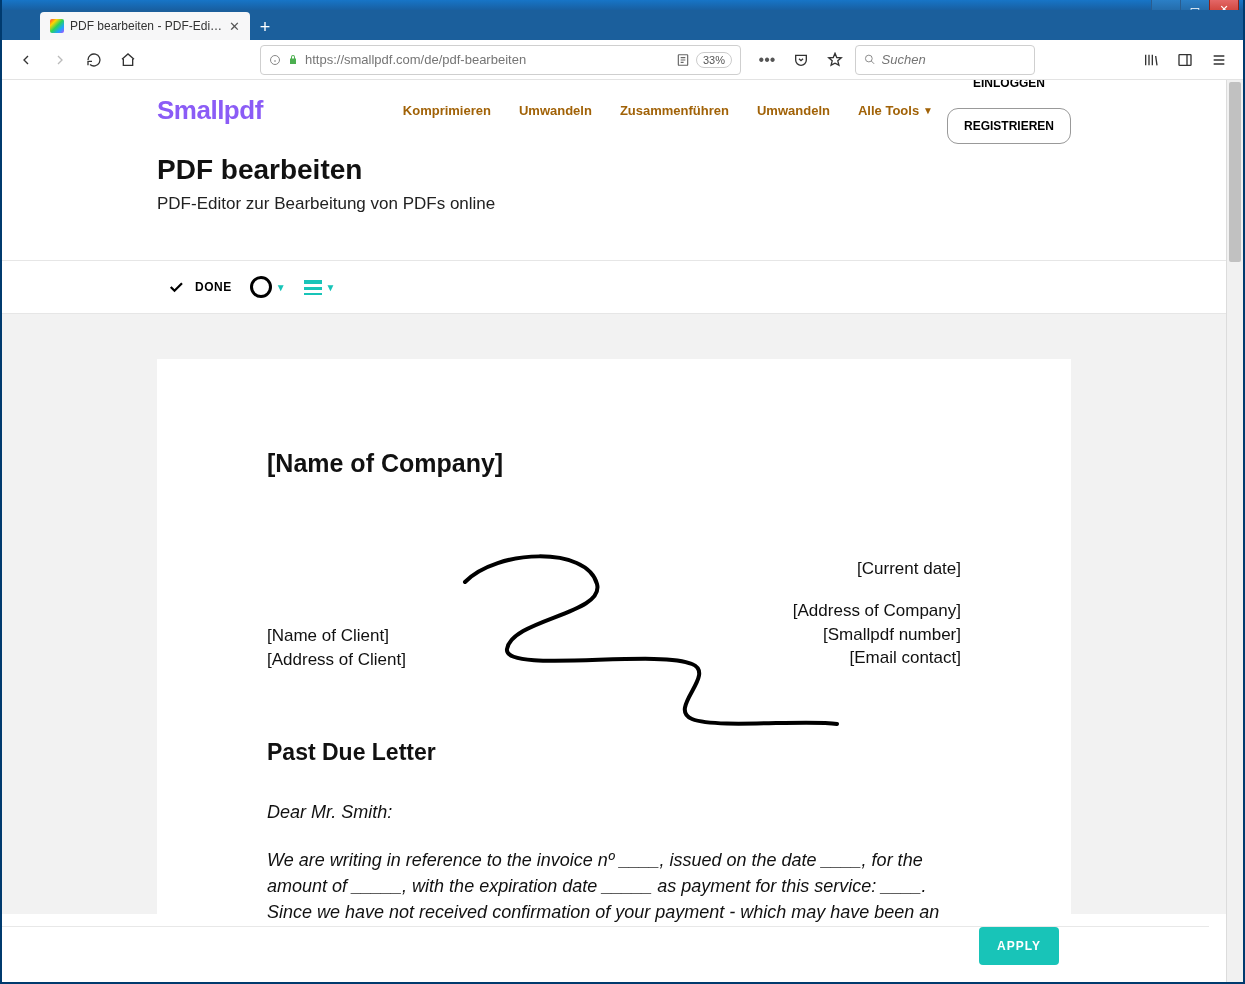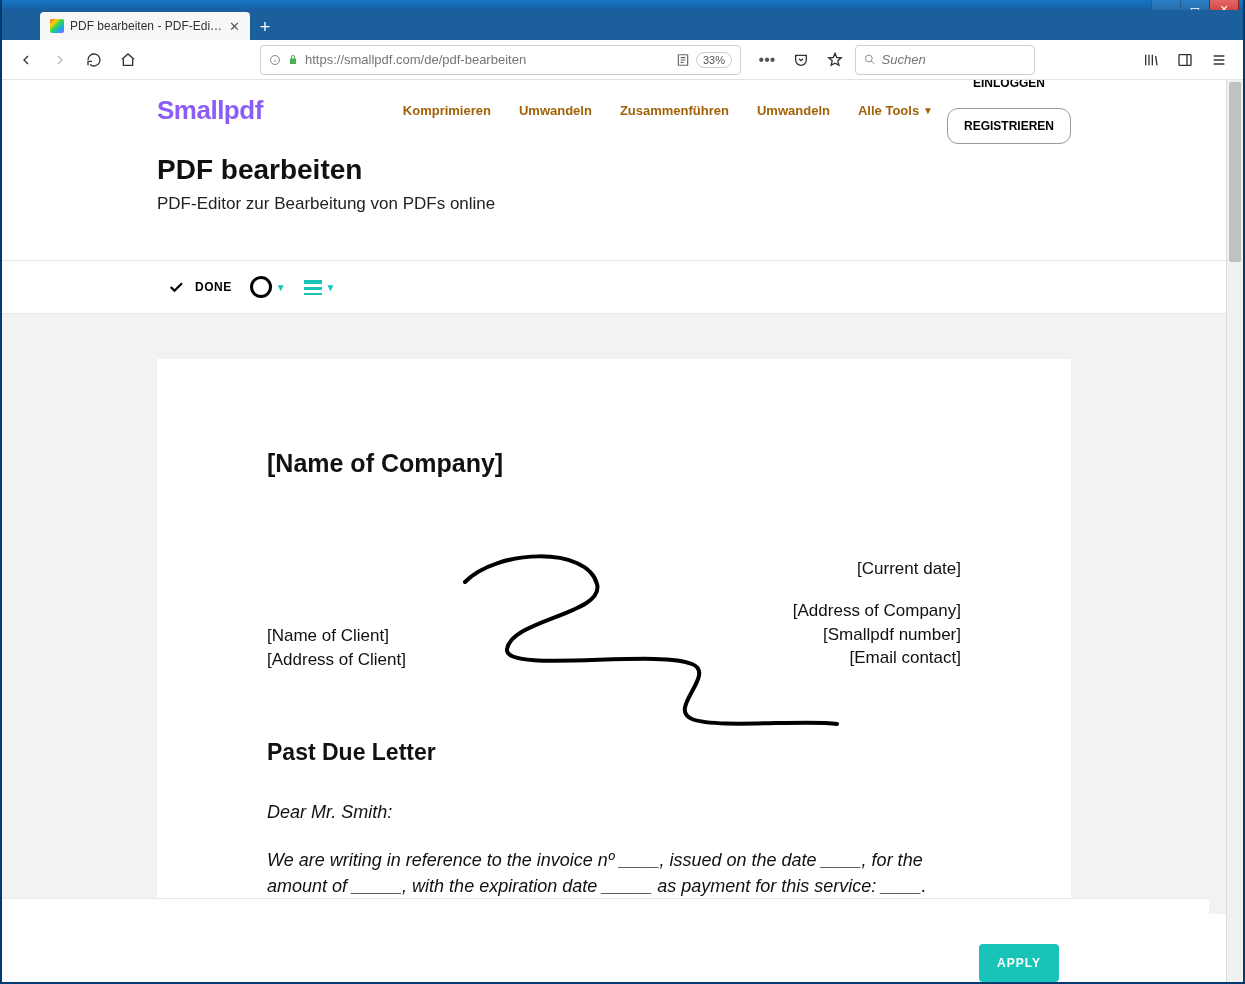--- a/index.html
+++ b/index.html
@@ -68,21 +68,21 @@
 .doc { background:#fff; width:100%; height:100%; padding:90px 110px 0; position:relative; font-family:Arial,sans-serif; color:#111; }
 .doc h2 { font-size:25px; font-weight:700; margin-bottom:50px; }
 .doc .right-block { position:absolute; right:110px; top:170px; text-align:right; font-size:17px; line-height:1.4;margin-top:28px; }
 .doc .left-block { position:absolute; left:110px; top:265px; font-size:17px; line-height:1.4; }
 .doc h3 { font-size:23px; font-weight:700; position:absolute; top:380px; }
 .doc .body { position:absolute; top:440px; left:110px; right:110px; font-style:italic; font-size:18px; line-height:1.45; }
 .doc .body .greet { margin-bottom:22px; }
 .doc svg.scribble { position:absolute; top:195px; left:300px; }
 
 
-.apply-bar { position:absolute; left:0; right:17px; bottom:0; height:84px; background:#fff; border-top:1px solid #e8e8e8; display:flex; align-items:flex-end; justify-content:flex-end; padding-right:150px; }
+.apply-bar { position:absolute; left:0; right:17px; bottom:0; height:56px; background:#fff; border-top:1px solid #e8e8e8; display:flex; align-items:flex-start; justify-content:flex-end; padding-right:150px; }
 .apply-btn { background:#18c4b8; color:#fff; font-size:12px; font-weight:700; letter-spacing:1px; padding:12px 18px; border-radius:4px; cursor:pointer; }
 </style>
 </head>
 <body>
 
 <div class="window">
   <div class="titlebar"></div>
   <div class="winbtns">
     <div class="winbtn">─</div>
     <div class="winbtn">▭</div>

